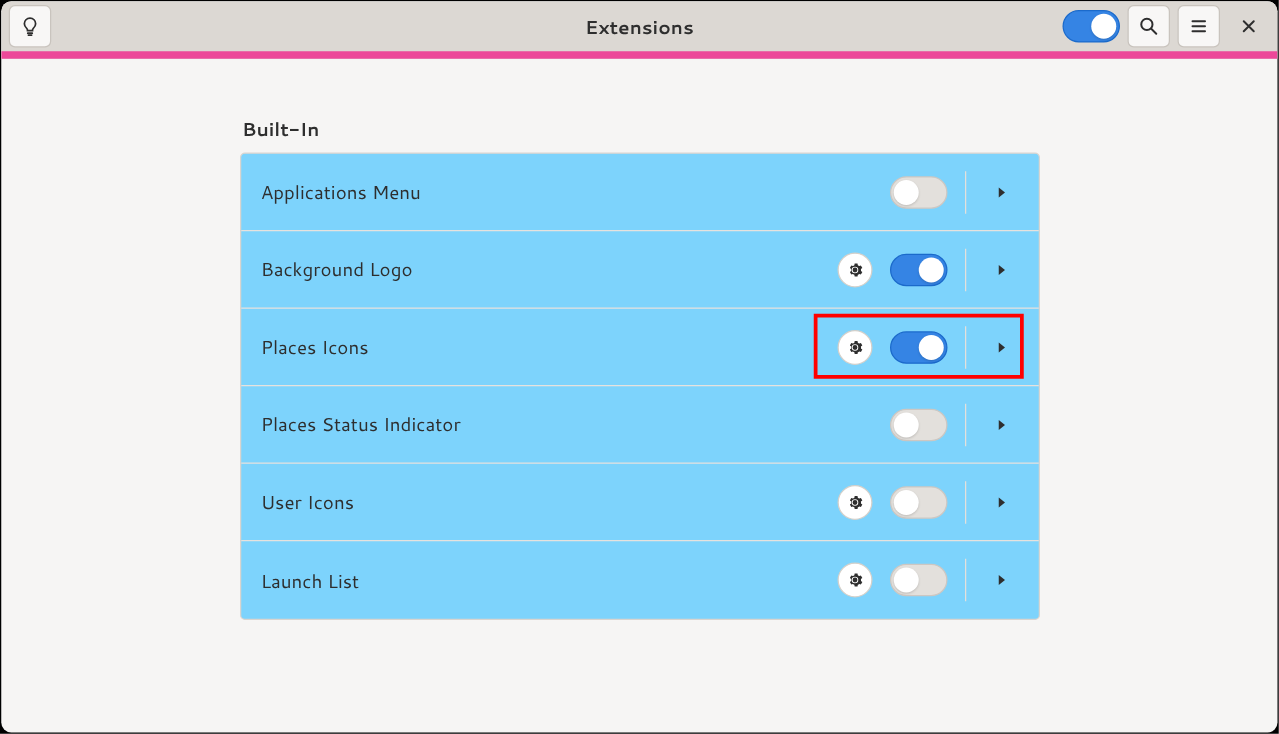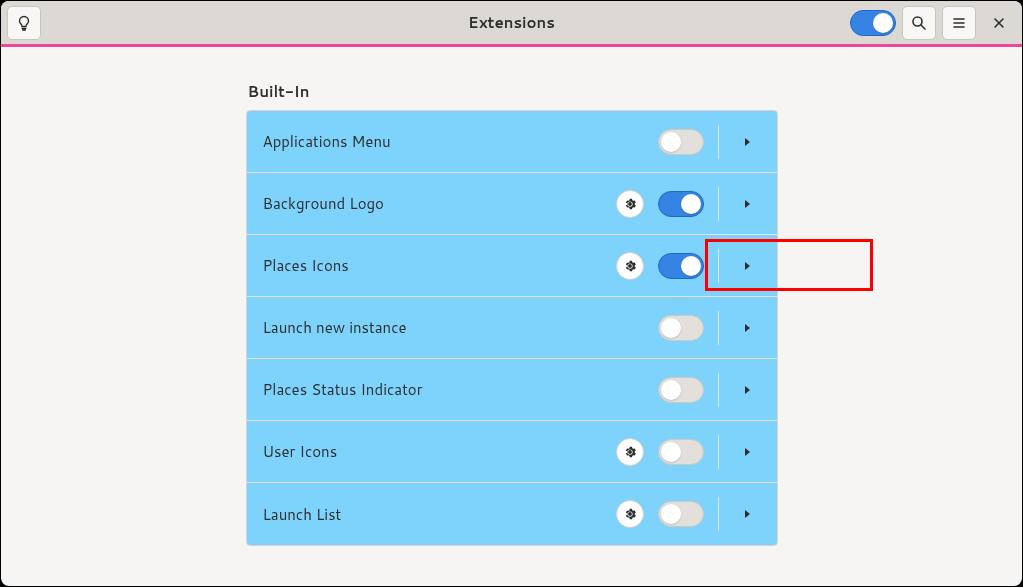--- a/index.html
+++ b/index.html
@@ -1,32 +1,32 @@
 <!DOCTYPE html>
 <html><head>
 <meta charset="utf-8">
 <style>
 *{box-sizing:border-box;margin:0;padding:0;font-family:Cantarell,-apple-system,BlinkMacSystemFont,"Segoe UI",sans-serif}
 body{background:#000;width:1023px;height:587px;overflow:hidden}
 .window{width:1021px;height:585px;margin:1px;background:#f6f5f4;border-radius:8px;overflow:hidden;display:flex;flex-direction:column}
-.headerbar{height:46px;background:#dcd8d3;border-bottom:3px solid #ec4899;display:flex;align-items:center;padding:0 6px;position:relative}
+.headerbar{height:46px;background:#dcd8d3;border-bottom:6px solid #ec4899;display:flex;align-items:center;padding:0 6px;position:relative}
 .hb-left{display:flex;gap:6px}
 .hb-title{position:absolute;left:0;right:0;text-align:center;font-weight:700;font-size:15px;color:#2e2e2e;pointer-events:none}
 .hb-right{margin-left:auto;display:flex;align-items:center;gap:6px}
 .hb-btn{width:34px;height:34px;background:#f8f7f6;border:1px solid #c9c4be;border-radius:5px;display:flex;align-items:center;justify-content:center;cursor:pointer}
 .hb-btn.flat{background:transparent;border-color:transparent}
 .hb-btn svg{width:16px;height:16px}
 .switch{width:46px;height:26px;border-radius:13px;position:relative;cursor:pointer}
 .switch.on{background:#3584e4;border:1px solid #1b6acb}
 .switch.on .knob{right:2px;background:#fff}
 .switch.off{background:#e3e0dc;border:1px solid #cdc7c2}
 .switch.off .knob{left:2px;background:#fff}
 .knob{width:20px;height:20px;border-radius:50%;position:absolute;top:2px;box-shadow:0 1px 2px rgba(0,0,0,.15)}
 .content{flex:1;overflow:auto;padding:30px 0 20px}
-.inner{width:532px;margin:4px auto}
+.inner{width:640px;margin:16px auto}
 .section-title{font-weight:700;font-size:15px;color:#2e2e2e;margin-bottom:8px;padding-left:2px}
 .list{background:#7dd3fc;border:1px solid #d9d4cf;border-radius:4px}
 .row{height:62px;display:flex;align-items:center;padding:0 16px;border-bottom:1px solid #e6e2de;position:relative}
 .row:last-child{border-bottom:none}
 .row-label{flex:1;font-size:15px;color:#2e2e2e}
 .row-controls{display:flex;align-items:center;gap:14px}
 .gear-btn{width:28px;height:28px;border:1px solid #d5d0ca;background:#fff;border-radius:50%;display:flex;align-items:center;justify-content:center;cursor:pointer}
 .sep{width:1px;height:34px;background:#e4e0db}
 .expand{width:28px;display:flex;align-items:center;justify-content:center;cursor:pointer}
 .highlight-box{position:absolute;border:3px solid #ff0000;pointer-events:none}
@@ -121,34 +121,20 @@
               <div class="sep"></div>
               <div class="expand">
                 <svg viewBox="0 0 10 10" width="10" height="10">
                   <path fill="#2e2e2e" d="M3 1l5 4-5 4z"></path>
                 </svg>
               </div>
             </div>
             <div class="highlight-box" style="left: 458px; top: 4px; width: 168px; height: 52px;"></div>
           </div>
           <div class="row">
-            <div class="row-label">Launch new instance</div>
-            <div class="row-controls">
-              <div class="switch off">
-                <div class="knob"></div>
-              </div>
-              <div class="sep"></div>
-              <div class="expand">
-                <svg viewBox="0 0 10 10" width="10" height="10">
-                  <path fill="#2e2e2e" d="M3 1l5 4-5 4z"></path>
-                </svg>
-              </div>
-            </div>
-          </div>
-          <div class="row">
             <div class="row-label">Places Status Indicator</div>
             <div class="row-controls">
               <div class="switch off">
                 <div class="knob"></div>
               </div>
               <div class="sep"></div>
               <div class="expand">
                 <svg viewBox="0 0 10 10" width="10" height="10">
                   <path fill="#2e2e2e" d="M3 1l5 4-5 4z"></path>
                 </svg>

